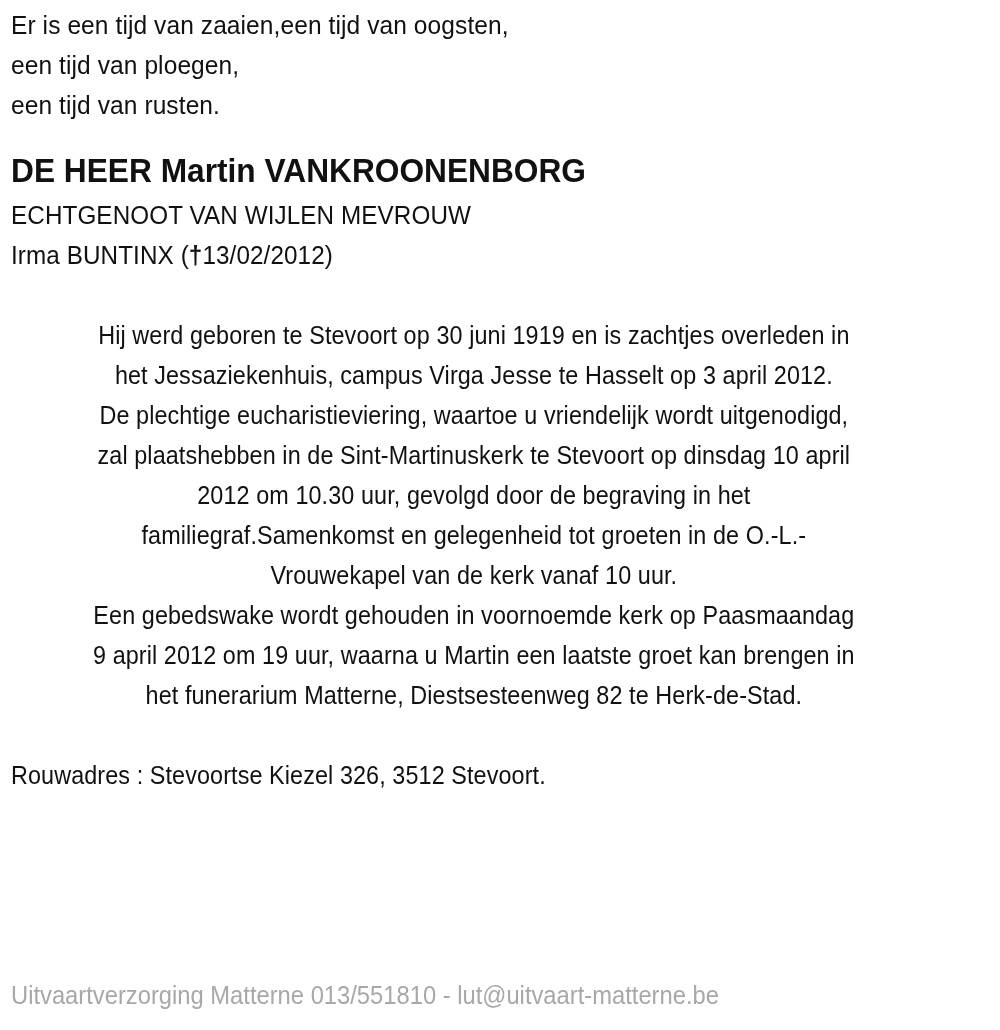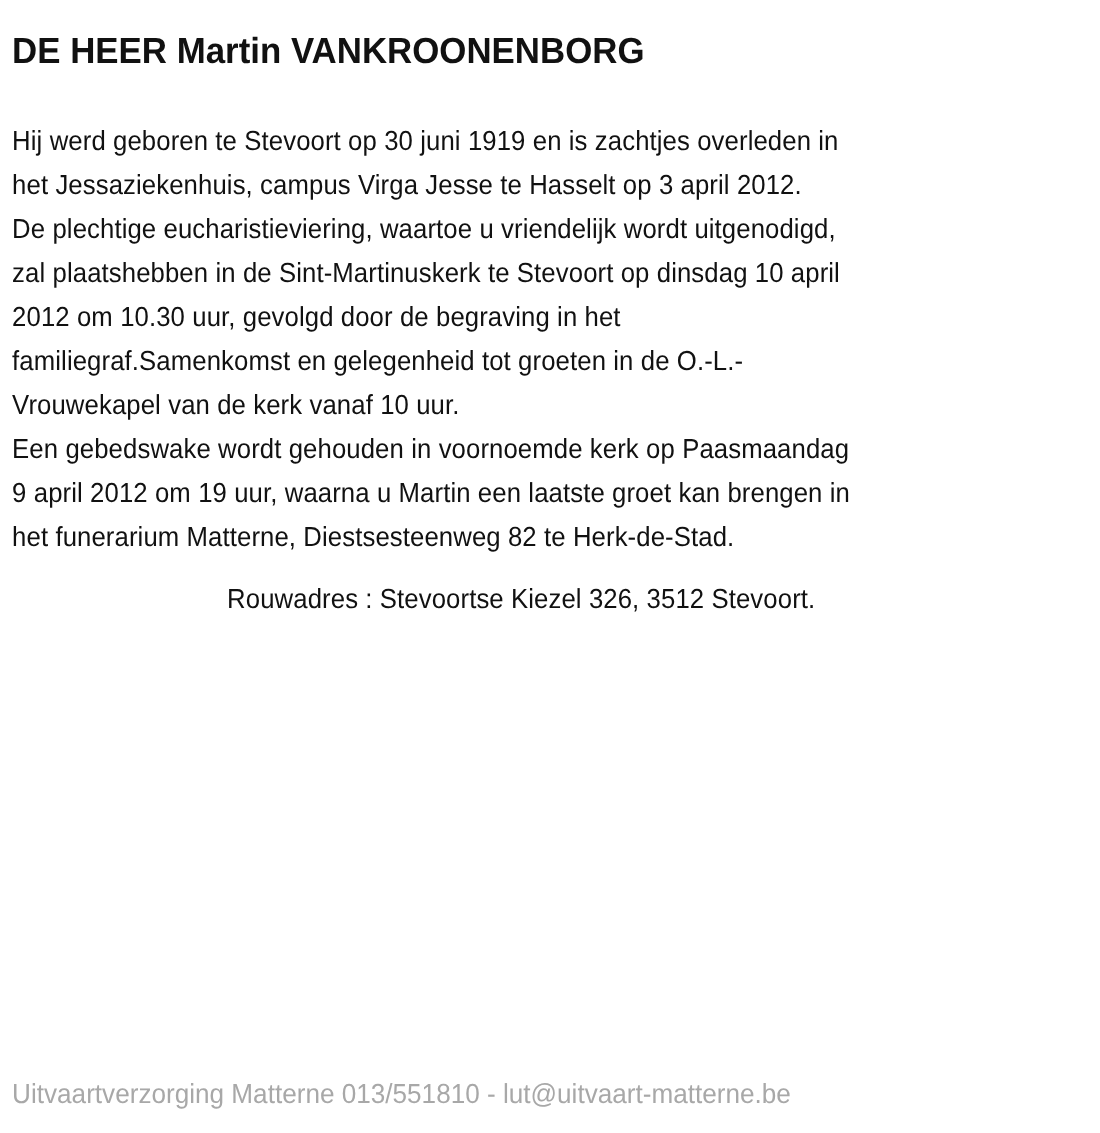--- a/index.html
+++ b/index.html
@@ -37,23 +37,23 @@
       font-size: 33px;
       font-weight: bold;
       line-height: 44px;
       height: 44px;
       white-space: nowrap;
       transform: scaleX(0.96);
       transform-origin: left center;
     }
     .spouse { margin-top: 2px; }
     .spouse .line { transform: scaleX(0.97); }
-    .body-text { margin-top: 40px; }
+    .body-text { margin-top: 40px; text-align: center; }
     .body-text .line { transform: scaleX(0.935); }
-    .address { margin-top: 17px; text-align: center; }
+    .address { margin-top: 40px; }
     .address .line { transform: scaleX(0.935); }
     .closing { margin-top: 40px; }
     .closing .line { transform: scaleX(0.935); }
     .footer {
       position: absolute;
       left: 11px;
       top: 975px;
       font-size: 25px;
       line-height: 40px;
       color: #a8a8a8;
@@ -61,23 +61,32 @@
       transform: scaleX(0.95);
       transform-origin: left center;
     }
     .cross { font-weight: bold; }
   </style>
 </head>
 <body>
 
 <div class="notice">
 
+  <div class="poem">
+    <span class="line">Er is een tijd van zaaien,een tijd van oogsten,</span>
+    <span class="line">een tijd van ploegen,</span>
+    <span class="line">een tijd van rusten.</span>
+  </div>
 
   <div class="name">DE HEER Martin VANKROONENBORG</div>
 
+  <div class="spouse">
+    <span class="line">ECHTGENOOT VAN WIJLEN MEVROUW</span>
+    <span class="line"><span>Irma BUNTINX (</span><span class="cross">†</span><span>13/02/2012)</span></span>
+  </div>
 
   <div class="body-text">
     <span class="line">Hij werd geboren te Stevoort op 30 juni 1919 en is zachtjes overleden in</span>
     <span class="line">het Jessaziekenhuis, campus Virga Jesse te Hasselt op 3 april 2012.</span>
     <span class="line">De plechtige eucharistieviering, waartoe u vriendelijk wordt uitgenodigd,</span>
     <span class="line">zal plaatshebben in de Sint-Martinuskerk te Stevoort op dinsdag 10 april</span>
     <span class="line">2012 om 10.30 uur, gevolgd door de begraving in het</span>
     <span class="line">familiegraf.Samenkomst en gelegenheid tot groeten in de O.-L.-</span>
     <span class="line">Vrouwekapel van de kerk vanaf 10 uur.</span>
     <span class="line">Een gebedswake wordt gehouden in voornoemde kerk op Paasmaandag</span>

